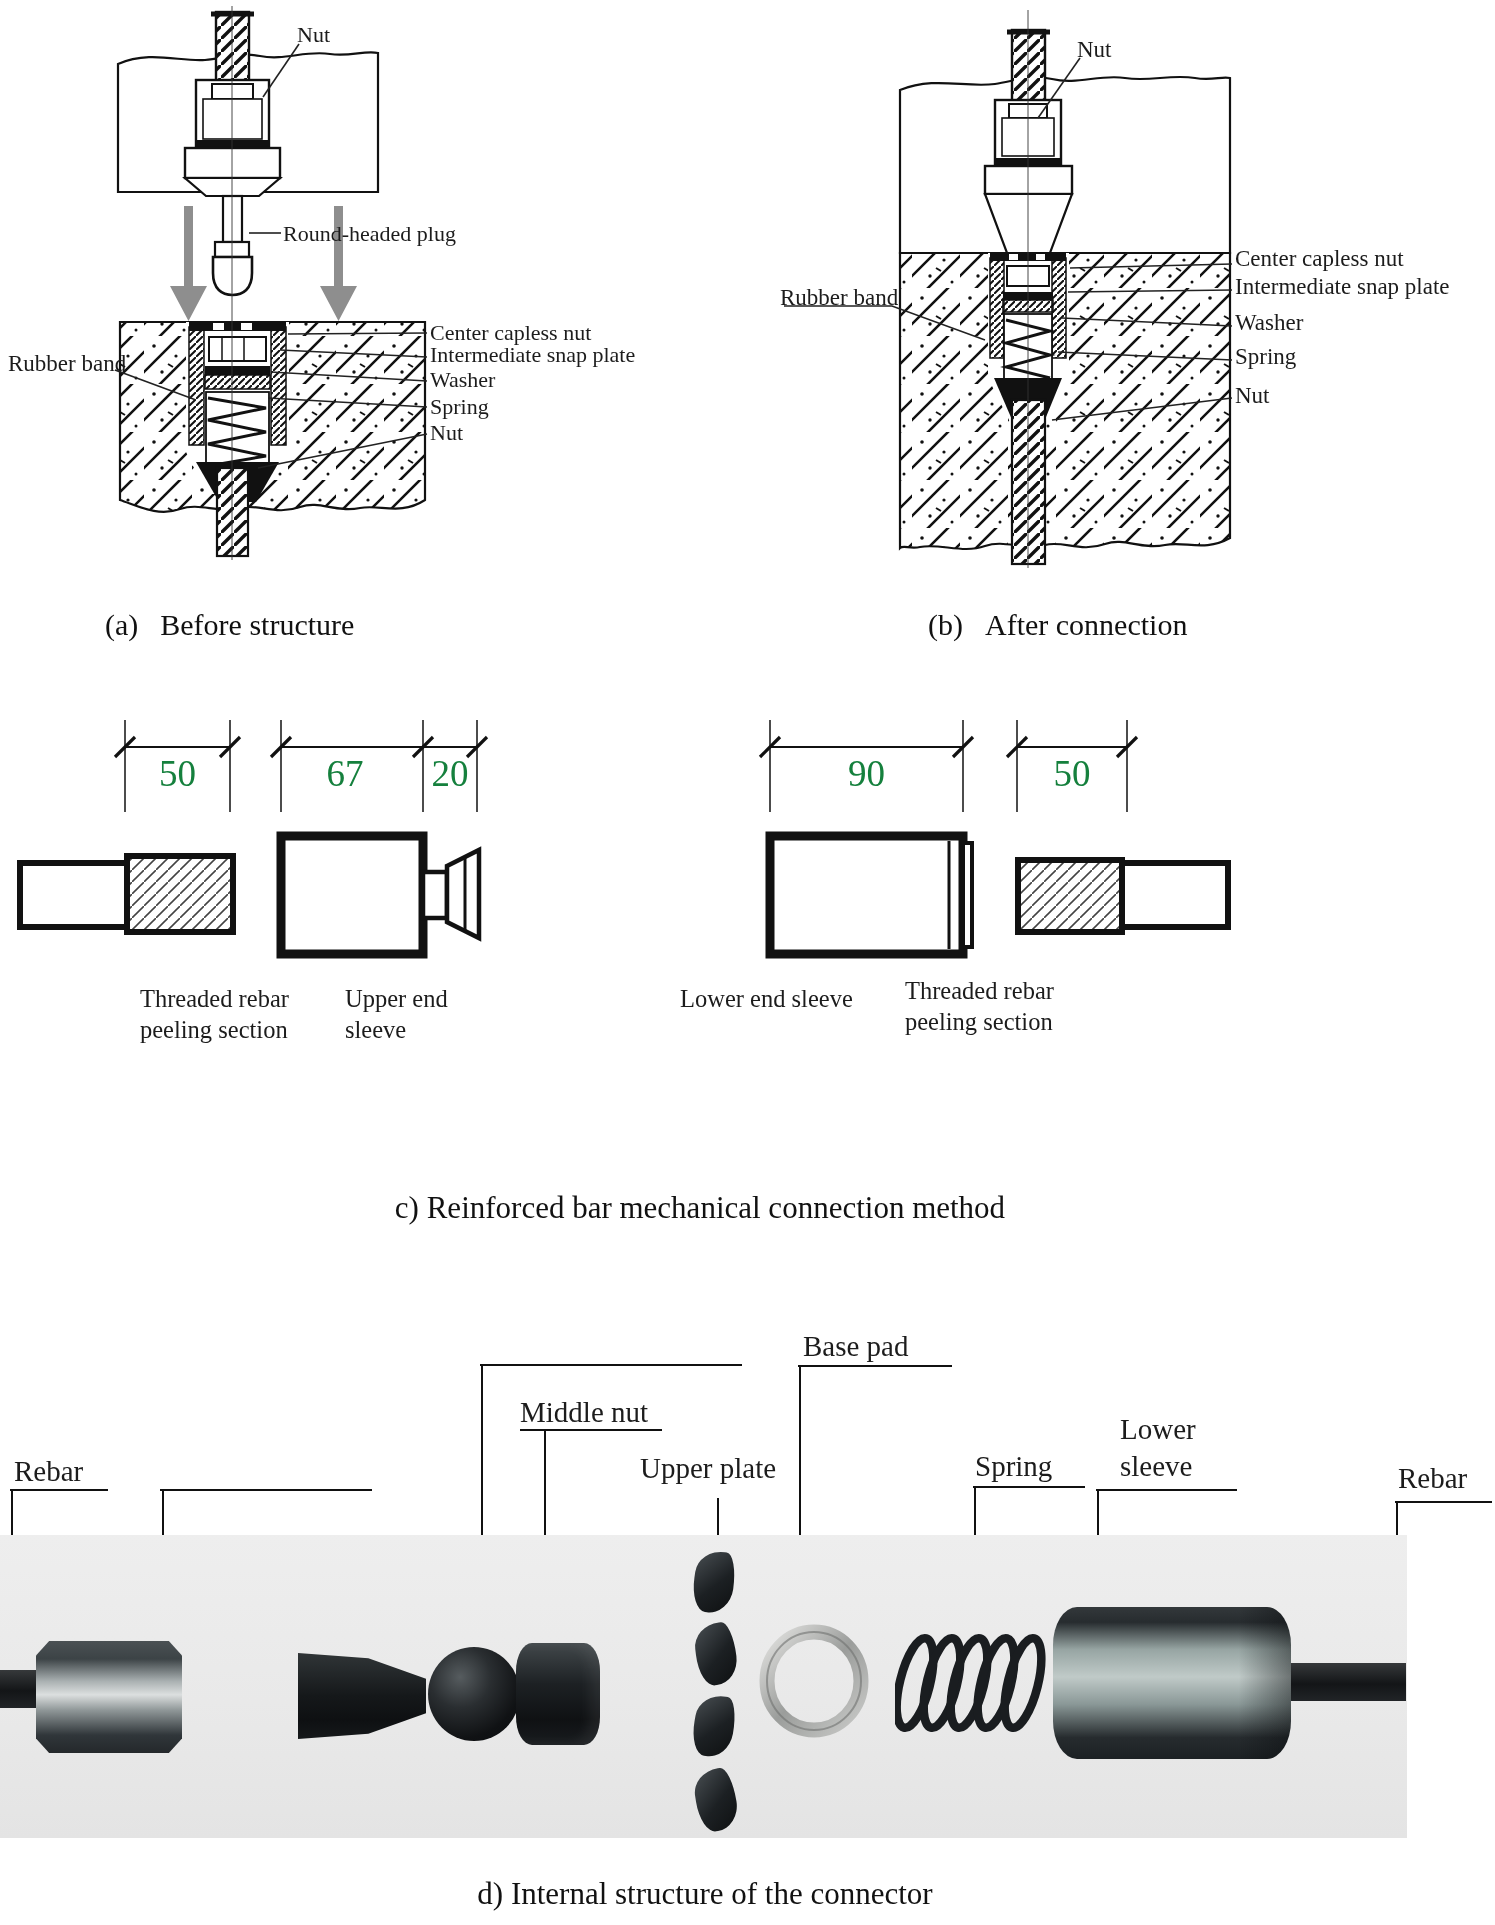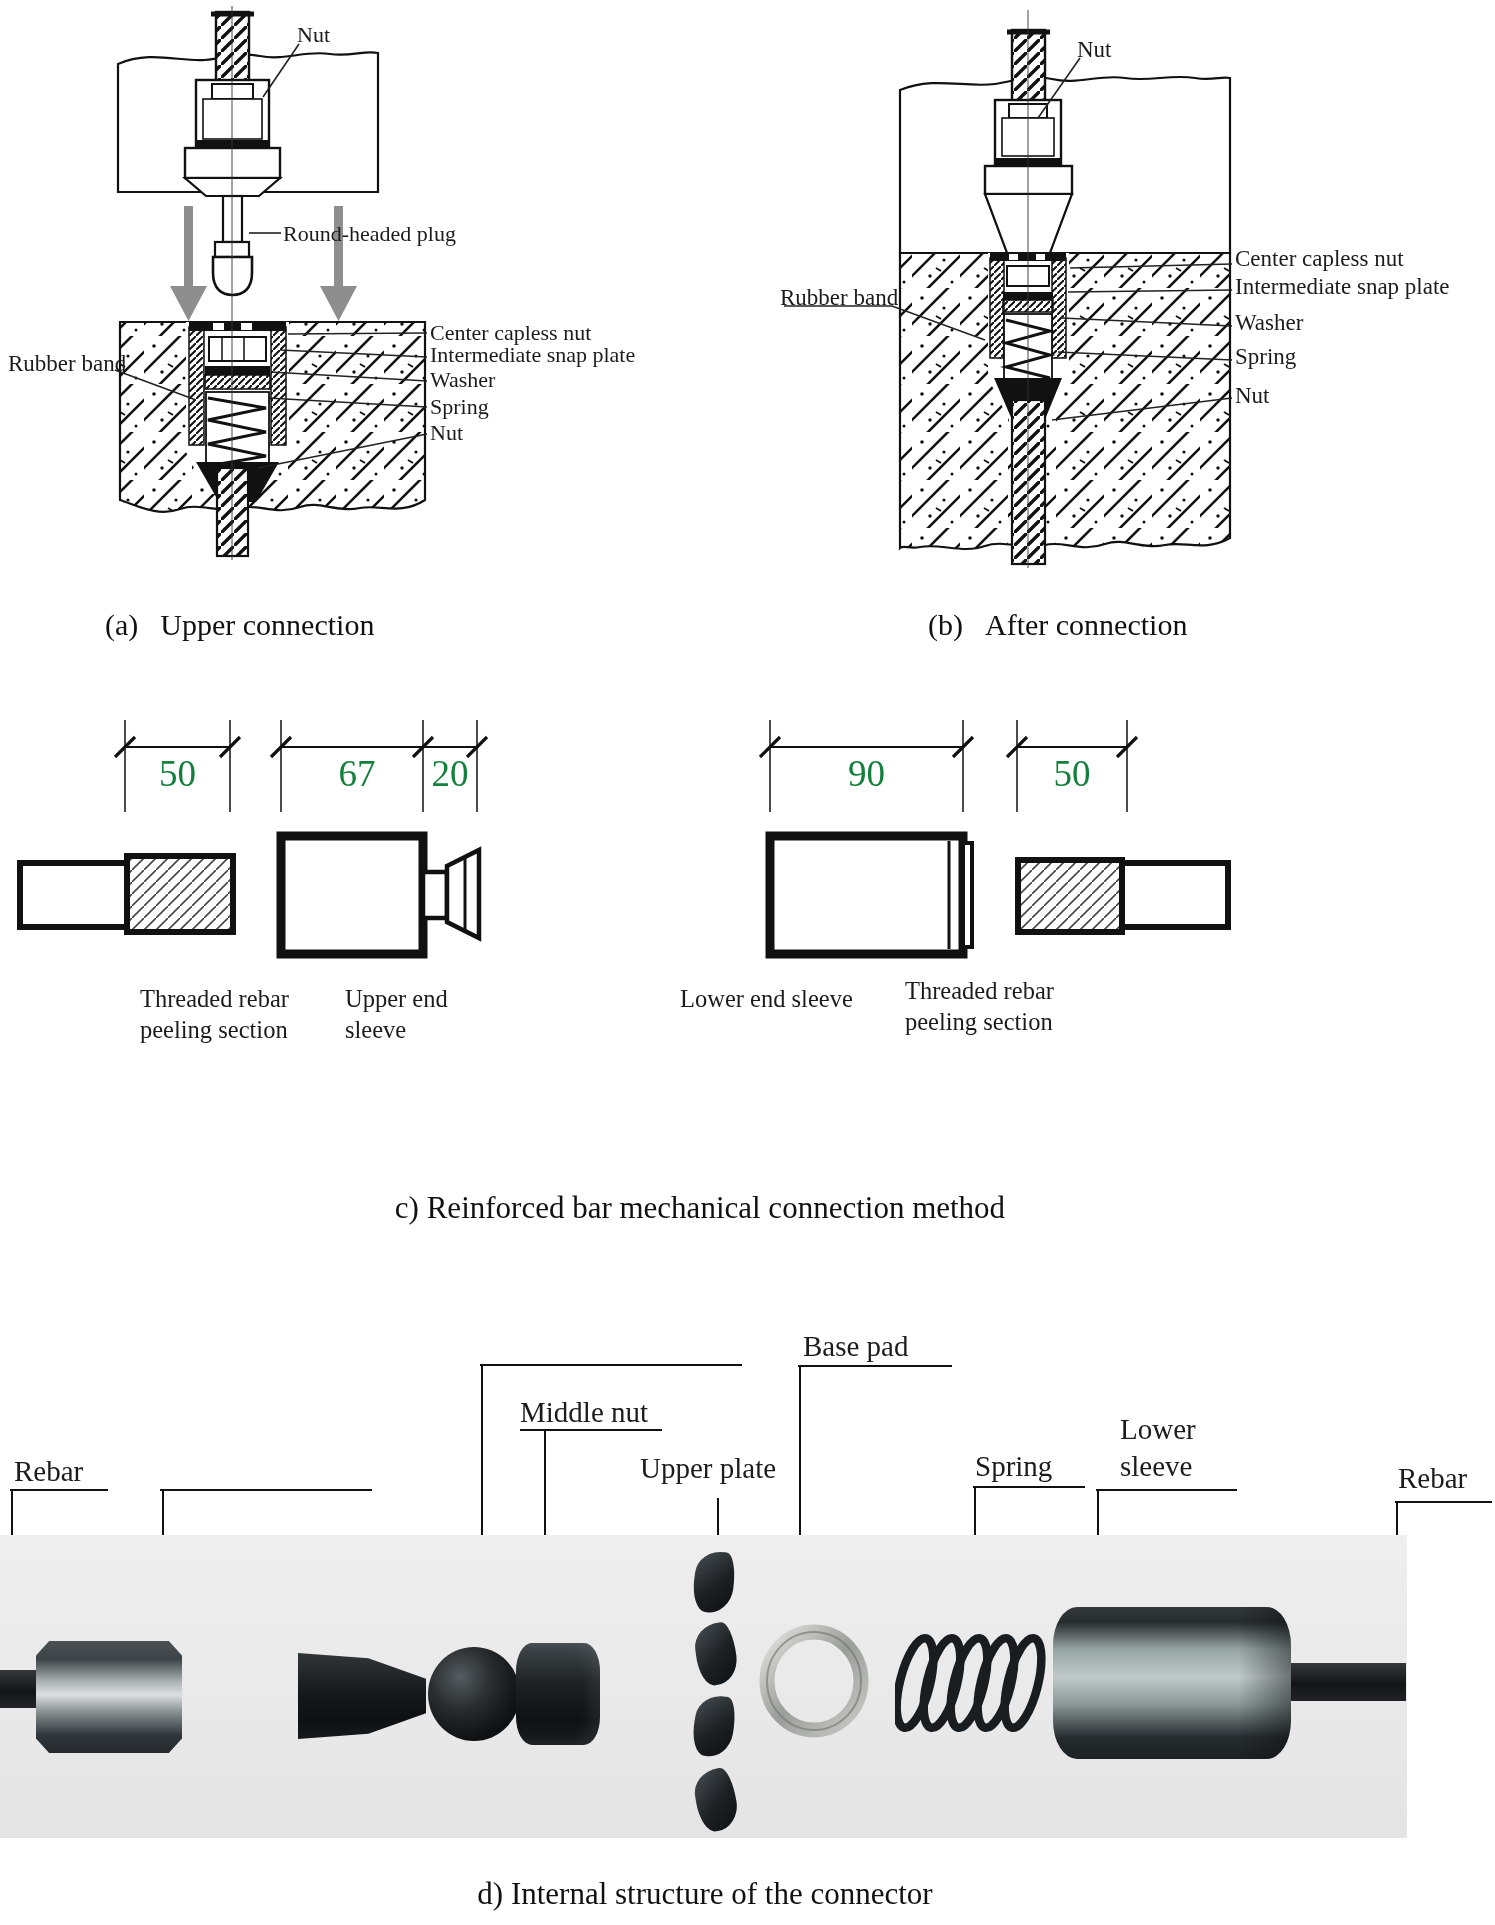--- a/index.html
+++ b/index.html
@@ -177,21 +177,21 @@
 
   <div class="lbl lbl-smb" style="left:1077px;top:36px">Nut</div>
   <div class="lbl lbl-smb" style="left:780px;top:284px">Rubber band</div>
   <div class="lbl lbl-smb" style="left:1235px;top:245px">Center capless nut</div>
   <div class="lbl lbl-smb" style="left:1235px;top:273px">Intermediate snap plate</div>
   <div class="lbl lbl-smb" style="left:1235px;top:309px">Washer</div>
   <div class="lbl lbl-smb" style="left:1235px;top:343px">Spring</div>
   <div class="lbl lbl-smb" style="left:1235px;top:382px">Nut</div>
 
   <div class="caption" style="left:105px;top:608px">
-    <span>(a)</span><span class="cap-gap"></span><span>Upper connection</span>
+    <span>(a)</span><span class="cap-gap"></span><span>Before structure</span>
   </div>
   <div class="caption" style="left:928px;top:608px">
     <span>(b)</span><span class="cap-gap"></span><span>After connection</span>
   </div>
 
   <svg class="abs" style="left:0;top:690px" width="1495" height="390" viewBox="0 0 1495 390">
     <g stroke="#111" fill="none">
 
       <line x1="125" y1="57" x2="230" y2="57" stroke-width="2"></line>
       <line x1="125" y1="30" x2="125" y2="122" stroke-width="1.5"></line>
@@ -240,21 +240,21 @@
     </g>
 
     <g>
       <rect x="1018" y="170" width="104" height="72" fill="#fff" stroke="#111" stroke-width="6"></rect>
       <rect x="1021" y="173" width="98" height="66" fill="url(#thinHatch)"></rect>
       <rect x="1122" y="173" width="106" height="64" fill="#fff" stroke="#111" stroke-width="6"></rect>
     </g>
   </svg>
 
   <div class="dim-num" style="left:125px;top:752px;width:105px">50</div>
-  <div class="dim-num" style="left:293px;top:752px;width:128px">67</div>
+  <div class="dim-num" style="left:281px;top:752px;width:128px">67</div>
   <div class="dim-num" style="left:423px;top:752px;width:54px">20</div>
   <div class="dim-num" style="left:770px;top:752px;width:193px">90</div>
   <div class="dim-num" style="left:1017px;top:752px;width:110px">50</div>
 
   <div class="lbl lbl-c" style="left:140px;top:983px">Threaded rebar
 peeling section</div>
   <div class="lbl lbl-c" style="left:345px;top:983px">Upper end
 sleeve</div>
   <div class="lbl lbl-c" style="left:680px;top:983px">Lower end sleeve</div>
   <div class="lbl lbl-c" style="left:905px;top:975px">Threaded rebar

